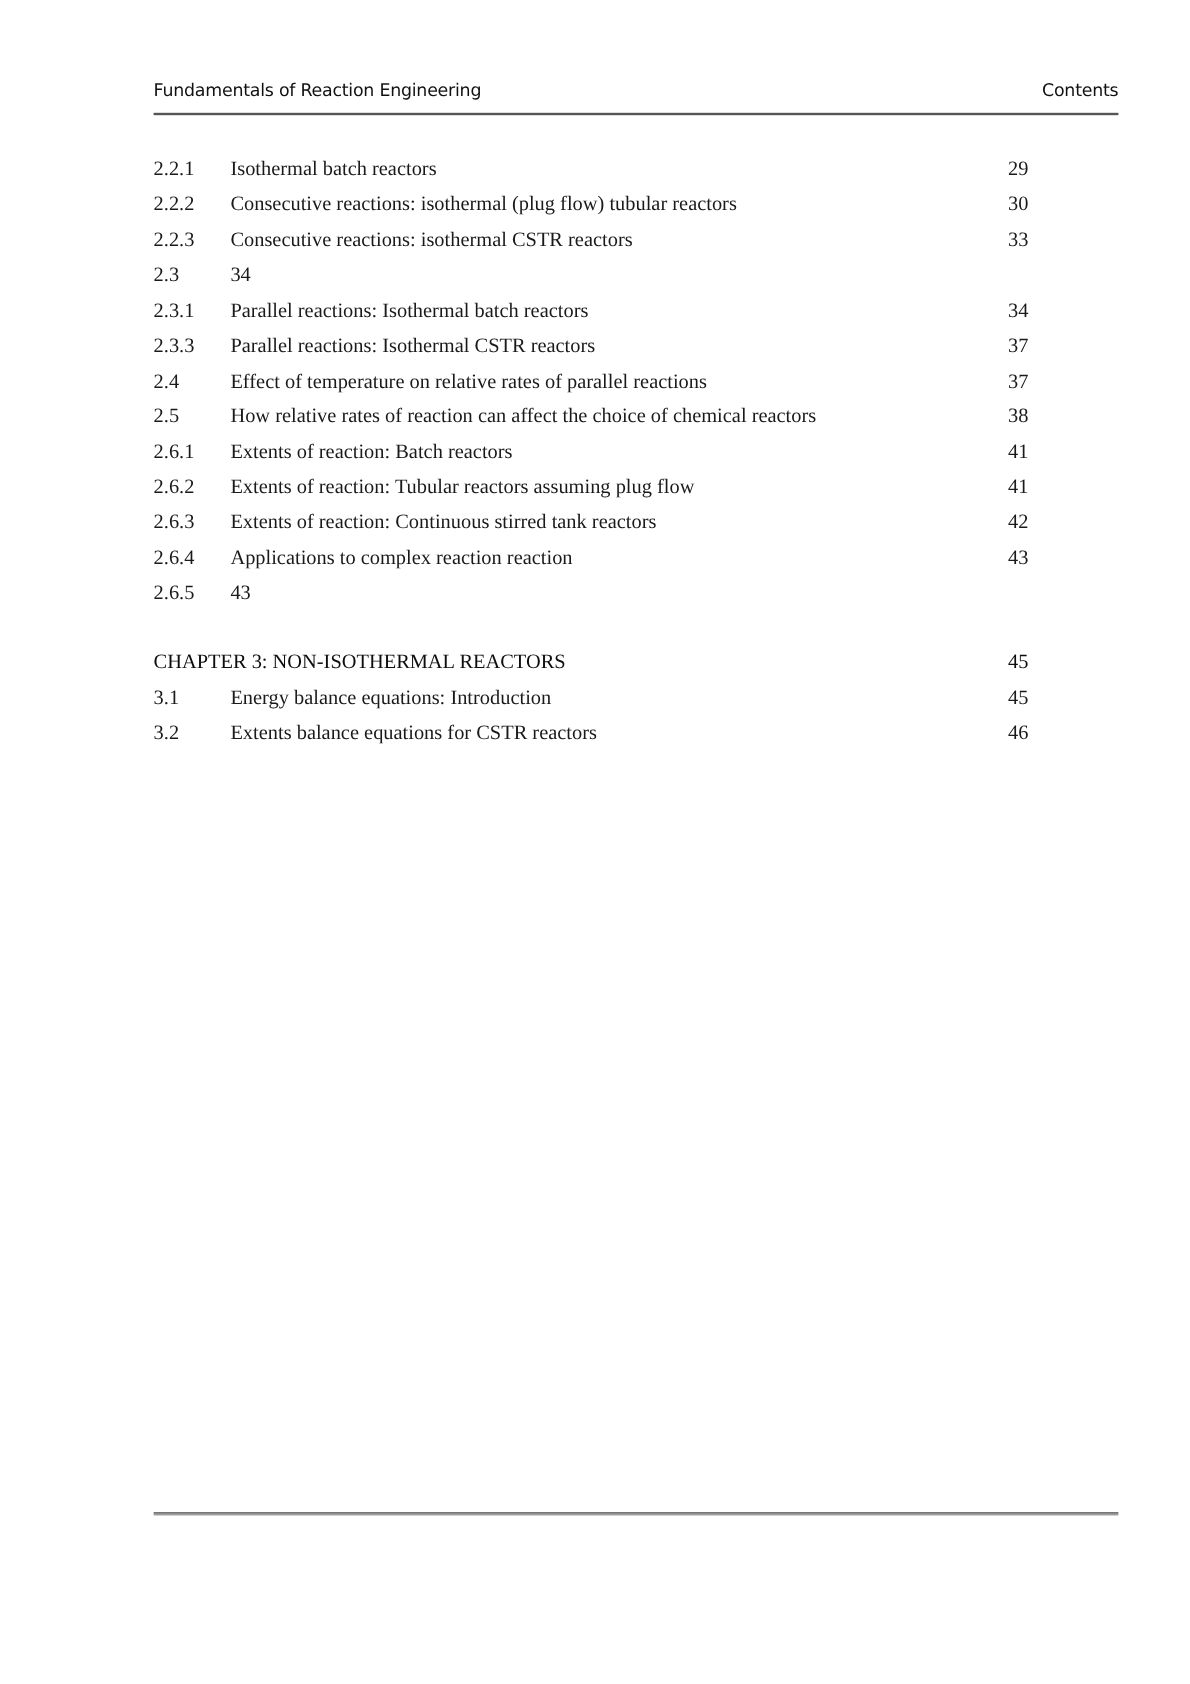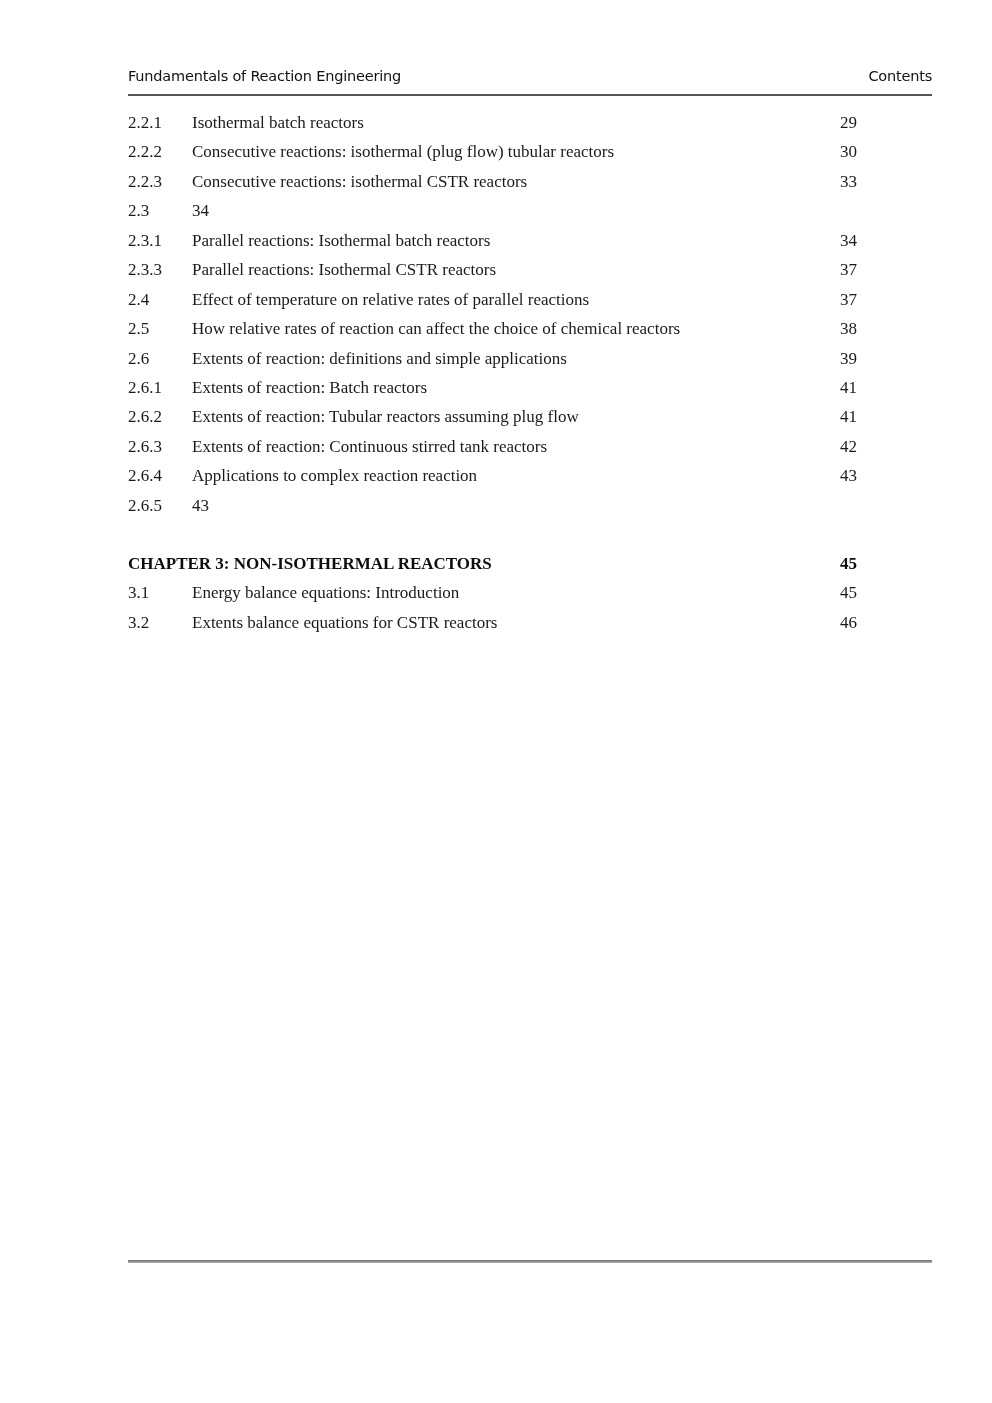--- a/index.html
+++ b/index.html
@@ -31,36 +31,36 @@
     position: absolute;
     top: 94px;
     left: 128px;
     right: 60px;
     height: 2px;
     background: #565656;
   }
   
   .toc {
     position: absolute;
-    top: 108px;
+    top: 126px;
     left: 128px;
     right: 122px;
     font-size: 17px;
   }
   .toc-row {
     display: flex;
     line-height: 29.45px;
     height: 29.45px;
     white-space: nowrap;
   }
   .toc-row .num   { width: 64px; flex: 0 0 64px; }
   .toc-row .title { flex: 1 1 auto; overflow: hidden; }
   .toc-row .pg    { flex: 0 0 auto; text-align: left; min-width: 30px; }
   .toc-gap { height: 28.6px; }
-  .toc-row.chapter { font-weight: bold; color: #0d0d0d; }
+  .toc-row.chapter { font-weight: normal; color: #0d0d0d; }
   .toc-row.chapter .num { width: 0; flex: 0 0 0; }
   
   .footer-rule {
     position: absolute;
     top: 1260px;
     left: 128px;
     right: 60px;
     height: 3px;
     background: linear-gradient(#6e6e6e, #b4b4b4);
   }
@@ -120,25 +120,20 @@
     <span class="num">2.4</span>
     <span class="title">Effect of temperature on relative rates of parallel reactions</span>
     <span class="pg">37</span>
   </div>
       <div class="toc-row">
     <span class="num">2.5</span>
     <span class="title">How relative rates of reaction can affect the choice of chemical reactors</span>
     <span class="pg">38</span>
   </div>
       <div class="toc-row">
-    <span class="num">2.6</span>
-    <span class="title">Extents of reaction: definitions and simple applications</span>
-    <span class="pg">39</span>
-  </div>
-      <div class="toc-row">
     <span class="num">2.6.1</span>
     <span class="title">Extents of reaction: Batch reactors</span>
     <span class="pg">41</span>
   </div>
       <div class="toc-row">
     <span class="num">2.6.2</span>
     <span class="title">Extents of reaction: Tubular reactors assuming plug flow</span>
     <span class="pg">41</span>
   </div>
       <div class="toc-row">

